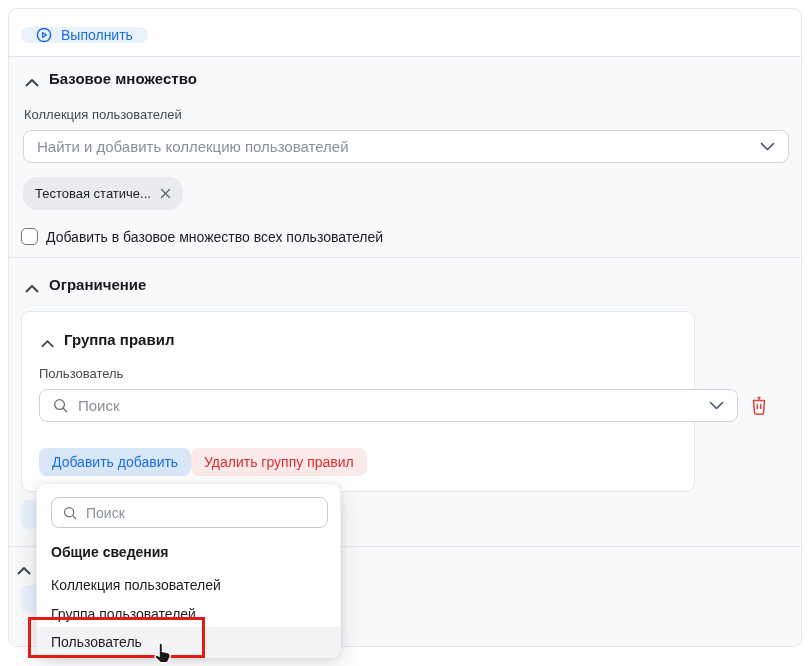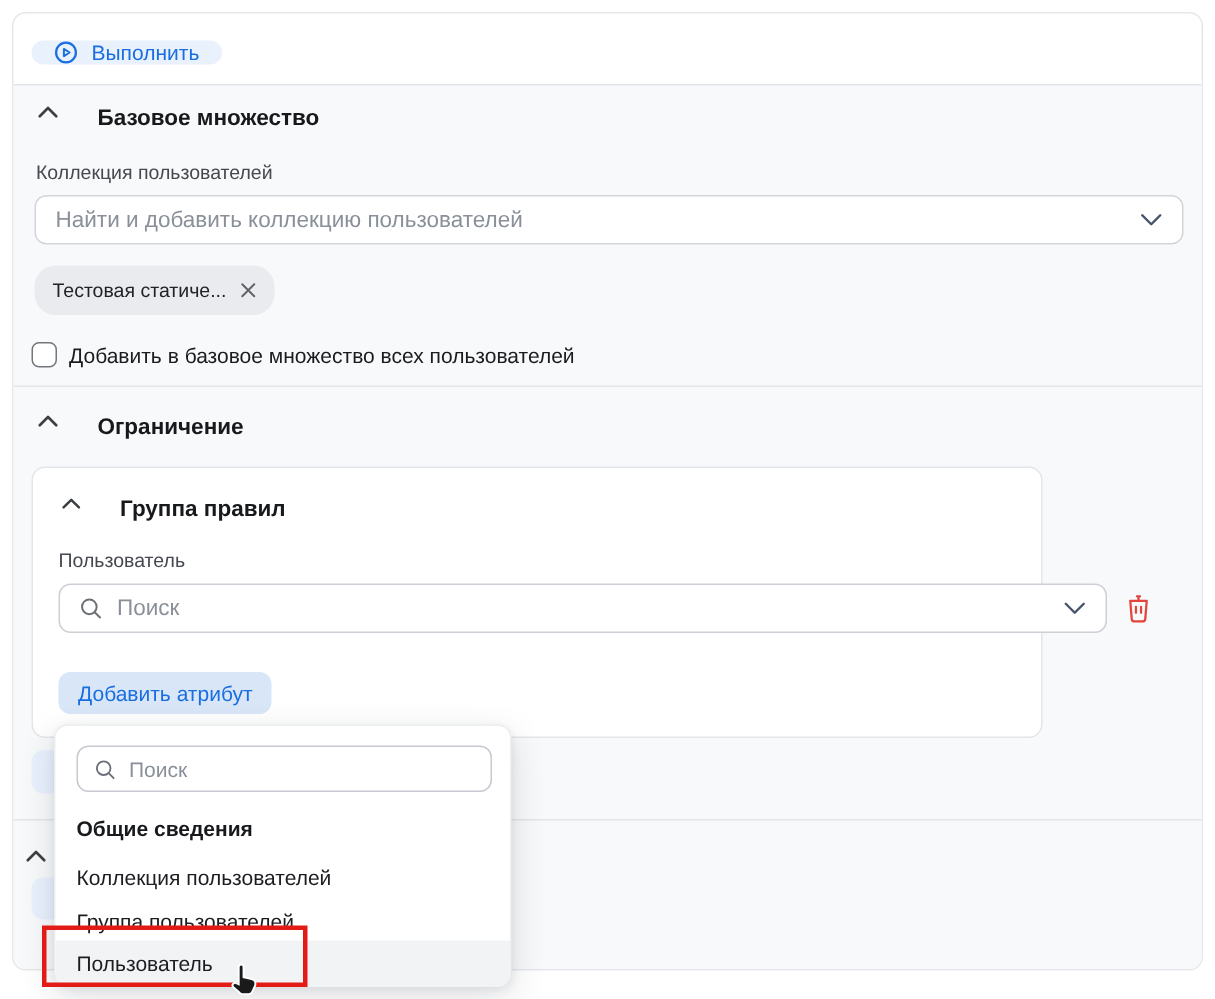--- a/index.html
+++ b/index.html
@@ -12,21 +12,21 @@
     border:1px solid #e5e7eb; border-radius:9px; }
   .card-body-bg { left:9px; top:56px; width:792px; height:590px;
     background:#f8f9fa; border-radius:0 0 8px 8px; }
 
   .divider { left:9px; width:792px; height:1px; background:#e3e5e9; }
 
   .soft-btn { display:flex; align-items:center; justify-content:center; gap:9px;
     background:#e9f1fd; border:none; border-radius:8px; color:#1a6fe0;
     font-size:14px; font-weight:500; font-family:inherit; cursor:pointer; padding:0 15px; }
 
-  .section-head { display:flex; align-items:flex-start; gap:26px; cursor:pointer; }
+  .section-head { display:flex; align-items:flex-end; gap:10px; cursor:pointer; }
   .section-title { font-size:15px; font-weight:700; color:#17191c; }
   .chev { stroke:#3c4043; stroke-width:1.8; fill:none; stroke-linecap:round; stroke-linejoin:round; }
   .chev-soft { stroke:#47536b; stroke-width:1.6; fill:none; stroke-linecap:round; stroke-linejoin:round; }
 
   .field-label { font-size:13px; color:#45494f; }
 
   .select { display:flex; align-items:center; background:#fff;
     border:1px solid #d2d5da; border-radius:8px; padding:0 13px; gap:10px; }
   .select input { flex:1; border:none; outline:none; background:transparent;
     font-size:15px; font-family:inherit; color:#17191c; min-width:0; }
@@ -142,21 +142,22 @@
     </div>
 
     <button class="icon-btn abs" style="left:728px; top:84px;">
       <svg width="18" height="20" viewBox="0 0 18 20">
         <path d="M8 1.5 h2 M9 1.5 V4" stroke="#e2453d" stroke-width="1.5" stroke-linecap="round"></path>
         <path d="M3.5 4.5 h11 l-1 12.2 a1.8 1.8 0 0 1 -1.8 1.6 H6.3 a1.8 1.8 0 0 1 -1.8 -1.6 Z" fill="none" stroke="#e2453d" stroke-width="1.5" stroke-linejoin="round"></path>
         <path d="M7.3 8.5 v4 M10.7 8.5 v4" stroke="#e2453d" stroke-width="1.5" stroke-linecap="round"></path>
       </svg>
     </button>
 
-    <button class="pill-btn btn-blue abs" style="left:17px; top:136px;">Добавить атрибут</button>
+    <button class="pill-btn btn-blue abs" style="left:17px; top:136px;">Добавить добавить</button>
+    <button class="pill-btn btn-red abs" style="left:169px; top:136px;">Удалить группу правил</button>
   </div>
 
   <div class="abs soft-btn" style="left:21px; top:500px; width:190px; height:29px;"></div>
   <div class="abs divider" style="top:546px;"></div>
   <svg class="abs" style="left:17px; top:566px;" width="14" height="9" viewBox="0 0 14 9">
     <path class="chev" d="M1.5 7.5 L7 2 L12.5 7.5"></path>
   </svg>
   <div class="abs soft-btn" style="left:21px; top:585px; width:200px; height:28px;"></div>
 
   <div class="abs dropdown">

